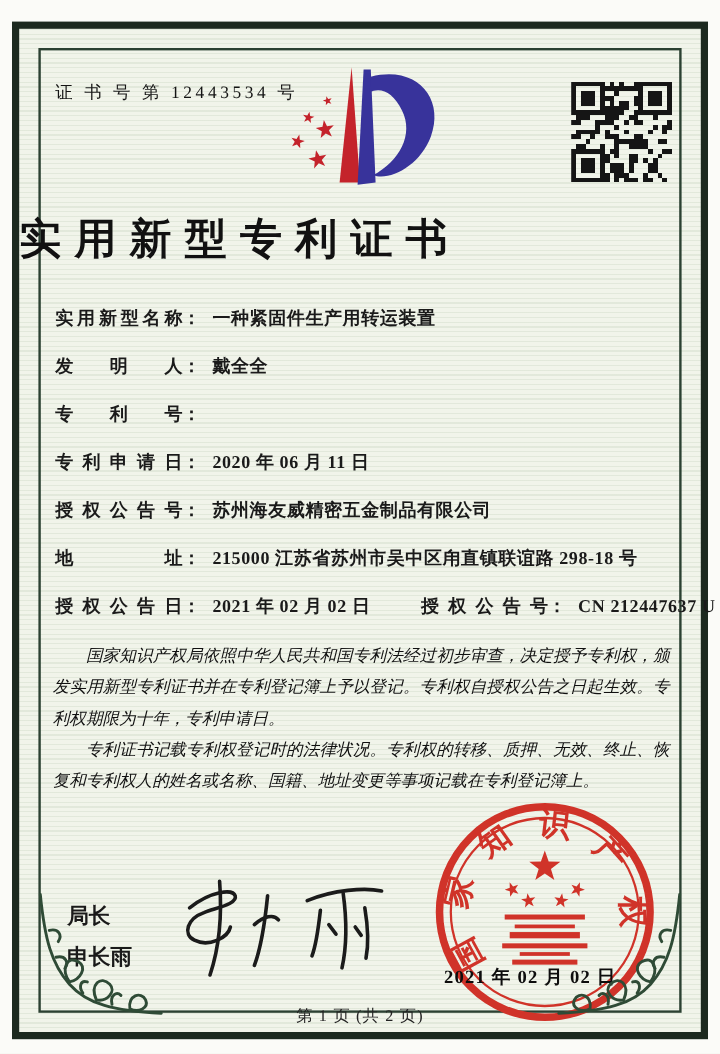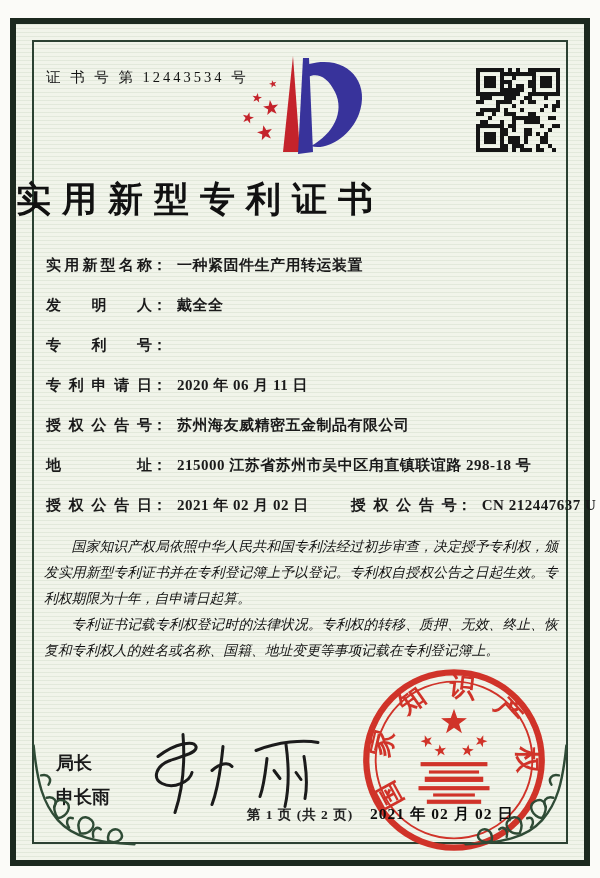--- a/index.html
+++ b/index.html
@@ -48,21 +48,21 @@
     font-style:italic;font-weight:500;color:#101010;text-align:justify;
   }
   .paras p{margin:0;text-indent:2em;}
   .officer{left:40px;top:722px;font-size:18px;font-weight:bold;line-height:34px;}
   .signature{left:112px;top:700px;width:200px;height:95px;}
   .seal{left:344px;top:642px;width:188px;height:188px;}
   .seal-date{
     left:354px;top:780px;font-size:15.5px;font-weight:bold;color:#0d0d0d;letter-spacing:1px;
   }
   .footer{
-    left:0;right:0;top:782px;text-align:center;font-size:13.5px;color:#222;letter-spacing:1px;font-weight:bold;
+    left:0;right:0;top:814px;text-align:center;font-size:13.5px;color:#222;letter-spacing:1px;
   }
   .flourish{bottom:10px;width:112px;height:112px;}
   .flourish.fl-left{left:12px;}
   .flourish.fl-right{right:12px;transform:scaleX(-1);}
 </style>
 </head>
 <body>
 
 <div class="paper">
   <div class="innerline"></div>
@@ -352,21 +352,21 @@
       <span class="fvalue">2021 年 02 月 02 日</span>
       <span class="grant2">
         <span class="flabel">授权公告号</span>
           <span class="fcolon">：</span>
         <span class="fvalue">CN 212447637 U</span>
       </span>
     </div>
   </div>
 
   <div class="abs paras">
-    <p>国家知识产权局依照中华人民共和国专利法经过初步审查，决定授予专利权，颁发实用新型专利证书并在专利登记簿上予以登记。专利权自授权公告之日起生效。专利权期限为十年，自申请日起算。</p>
+    <p>国家知识产权局依照中华人民共和国专利法经过初步审查，决定授予专利权，颁发实用新型专利证书并在专利登记簿上予以登记。专利权自授权公告之日起生效。专利权期限为十年，专利申请日。</p>
     <p>专利证书记载专利权登记时的法律状况。专利权的转移、质押、无效、终止、恢复和专利权人的姓名或名称、国籍、地址变更等事项记载在专利登记簿上。</p>
   </div>
 
   <div class="abs officer">
     <div>局长</div>
     <div>申长雨</div>
   </div>
 
   <svg class="abs signature" viewBox="0 0 200 90" fill="none" stroke="#1b1b1b" stroke-width="3" stroke-linecap="round">
     <path d="M30,30 C48,16 66,14 68,20 C70,27 52,30 42,34 C28,39 24,52 34,57 C46,63 62,55 64,46"></path>

